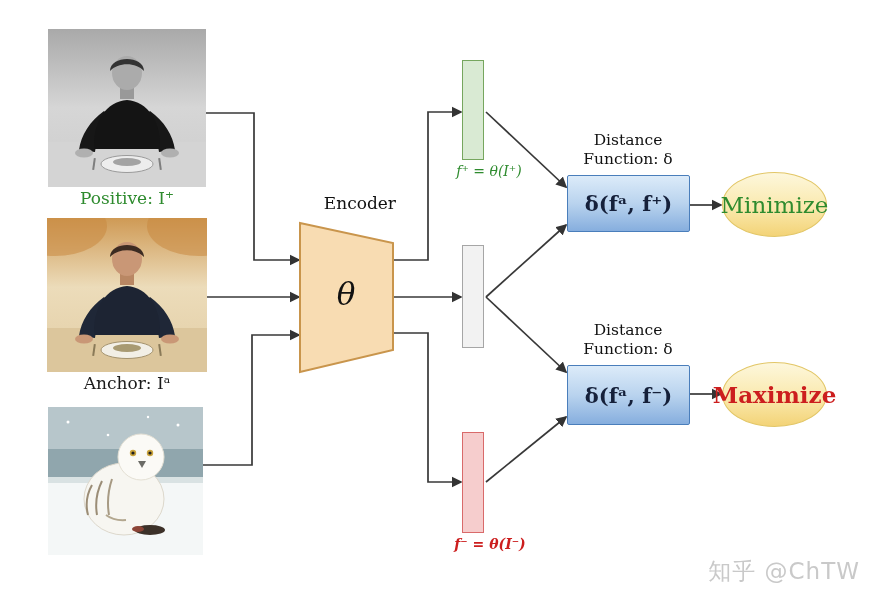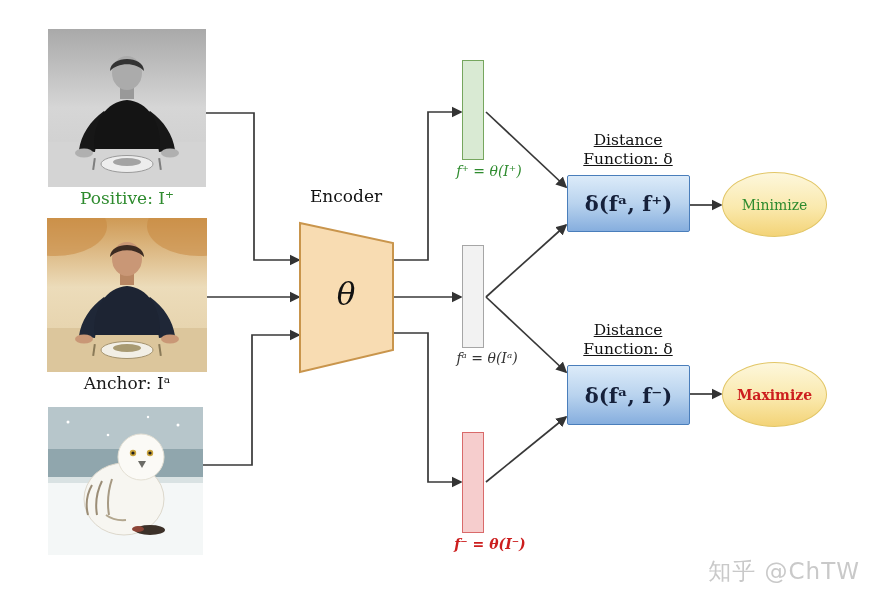--- a/index.html
+++ b/index.html
@@ -7,38 +7,38 @@
     position:relative;width:886px;height:607px;background:#ffffff;
     font-family:"DejaVu Serif","Liberation Serif",serif;overflow:hidden;
   }
   svg.overlay{position:absolute;left:0;top:0;z-index:1;}
   .photo{position:absolute;z-index:2;display:block;}
   .img-label{position:absolute;z-index:3;text-align:center;font-size:17px;}
   .green{color:#2e8b2e;}
   .red{color:#cc1e1e;font-weight:bold;}
   .dark{color:#1a1a1a;}
   .gray{color:#333333;}
-  .enc-title{position:absolute;z-index:3;left:296px;top:186px;width:100px;text-align:center;font-size:17px;color:#111;}
+  .enc-title{position:absolute;z-index:3;left:296px;top:193px;width:100px;text-align:right;font-size:17px;color:#111;}
   .enc-symbol{position:absolute;z-index:3;left:296px;top:276px;width:100px;text-align:center;font-size:31px;font-style:italic;color:#111;}
   .bar{position:absolute;z-index:2;width:22px;box-sizing:border-box;}
   .bar-pos{left:462px;top:60px;height:100px;background:#d9ead3;border:1.5px solid #76a65e;}
   .bar-anc{left:462px;top:245px;height:103px;background:#f2f2f2;border:1.5px solid #a6a6a6;}
   .bar-neg{left:462px;top:432px;height:101px;background:#f6cdcd;border:1.5px solid #d96a6a;}
   .feat-label{position:absolute;z-index:3;width:130px;text-align:center;font-size:14px;font-style:italic;}
-  .dist-title{position:absolute;z-index:3;width:150px;text-align:center;font-size:15.5px;line-height:1.25;color:#111;text-decoration:underline;}
+  .dist-title{position:absolute;z-index:3;width:150px;text-align:center;font-size:15.5px;line-height:1.25;color:#111;}
   .dist-box{
     position:absolute;z-index:2;width:123px;box-sizing:border-box;
     display:flex;align-items:center;justify-content:center;
     font-size:21px;font-weight:600;color:#15203a;
     background:linear-gradient(180deg,#dcebf9 0%,#b9d3ee 50%,#86aede 100%);
     border:1.5px solid #4a7ebb;border-radius:2px;
   }
   .objective{
     position:absolute;z-index:2;width:105px;height:65px;border-radius:50%;
-    display:flex;align-items:center;justify-content:center;font-size:14px;
+    display:flex;align-items:center;justify-content:center;font-size:23px;
     background:linear-gradient(180deg,#fdf7dc 0%,#fae9ad 55%,#f3d377 100%);
     border:1.5px solid #e2c667;box-sizing:border-box;text-align:center;
   }
   .watermark{
     position:absolute;z-index:3;right:26px;top:556px;font-size:23px;color:#c9c9c9;
     font-family:"DejaVu Sans","Liberation Sans",sans-serif;letter-spacing:1px;
   }
 </style>
 </head>
 <body>
@@ -145,21 +145,20 @@
     <ellipse cx="90" cy="122" rx="6" ry="3" fill="#8c4436"></ellipse>
   </svg>
 
   <div class="enc-title">Encoder</div>
   <div class="enc-symbol">θ</div>
 
   <div class="bar bar-pos"></div>
   <div class="bar bar-anc"></div>
   <div class="bar bar-neg"></div>
   <div class="feat-label green" style="left:424px;top:163px">f⁺ = θ(I⁺)</div>
-  <div class="feat-label gray" style="left:422px;top:350px">fᵃ = θ(Iᵃ)</div>
   <div class="feat-label red" style="left:425px;top:536px">f⁻ = θ(I⁻)</div>
 
   <div class="dist-title" style="left:553px;top:131px">
     <div>Distance</div>
     <div>Function: δ</div>
   </div>
   <div class="dist-box" style="left:567px;top:175px;height:57px">
     <span>δ(fᵃ, f⁺)</span>
   </div>
 

